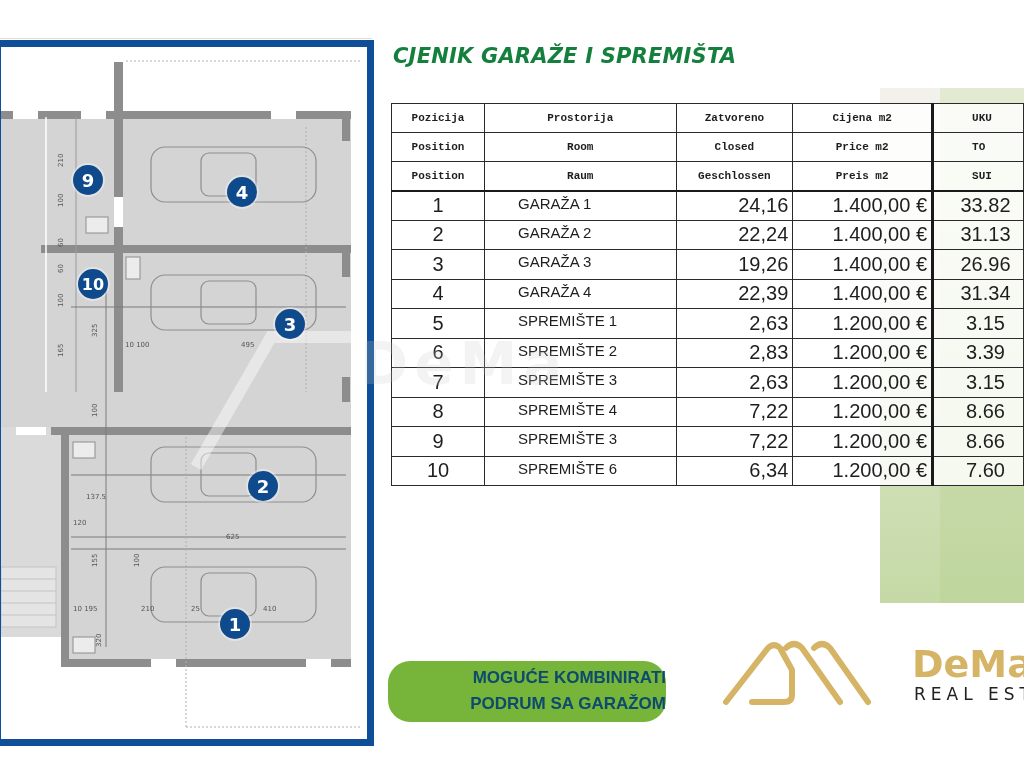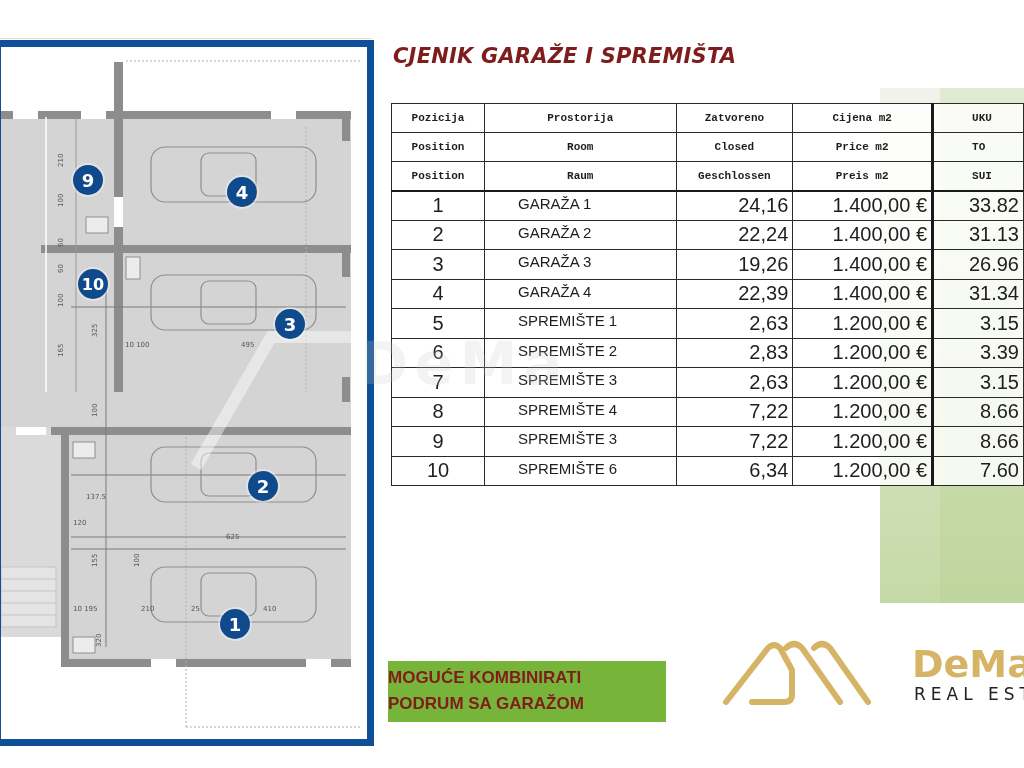--- a/index.html
+++ b/index.html
@@ -17,21 +17,21 @@
       background: #0f4a8c; color: #ffffff; font-weight: bold; font-size: 18px;
       display: flex; align-items: center; justify-content: center;
       font-family: "DejaVu Sans", sans-serif; box-shadow: 0 0 0 2px rgba(255,255,255,0.35);
     }
     .badge.wide { font-size: 16px; }
 
     
     .doc-title {
       position: absolute; left: 393px; top: 44px;
       font-family: "DejaVu Sans", sans-serif; font-weight: bold; font-style: italic;
-      font-size: 21px; letter-spacing: 0.2px; color: #7f1d1d;
+      font-size: 21px; letter-spacing: 0.2px; color: #15803d;
     }
 
     
     .green-blob {
       position: absolute; left: 880px; top: 88px; width: 144px; height: 515px;
       background: linear-gradient(180deg, #f3f1ec 0%, #eef0e4 30%, #d6e3bf 60%, #c5d9a6 100%);
     }
     .green-blob::after {
       content: ""; position: absolute; left: 60px; top: 0; width: 84px; height: 515px;
       background: linear-gradient(180deg, #dfe8cc 0%, #cfe0b2 40%, #bdd49b 100%); opacity: 0.8;
@@ -50,36 +50,37 @@
     .price-table tr.unit td { font-style: italic; font-size: 15px; text-align: center; height: 26px; }
     .price-table tr.data td { font-size: 20px; }
     .price-table tr.first-data td { border-top: 2px solid #1a1a1a; }
     .c-pos { width: 95px; text-align: center; }
     .c-room { width: 195px; }
     .c-area { width: 119px; text-align: right; }
     .c-price { width: 142px; text-align: right; }
     .c-total { width: 92px; text-align: right; border-left: 3px solid #1a1a1a !important; }
     .price-table tr.data td.c-room { font-size: 15px; vertical-align: top; padding-top: 3px; padding-left: 33px; }
     .price-table tr.data td.c-area { padding-right: 4px; }
-    .price-table tr.data td.c-total { text-align: right; padding-left: 18px; margin-top: 8px; }
+    .price-table tr.data td.c-total { text-align: center; padding-left: 18px; margin-top: 8px; }
     .price-table tr.hdr td.c-total { text-align: left; padding-left: 38px; }
 
     
     .watermark {
       position: absolute; left: 360px; top: 330px; font-size: 58px; font-weight: bold;
       color: rgba(200,200,200,0.22); letter-spacing: 6px; pointer-events: none;
       font-family: "DejaVu Sans", sans-serif;
     }
 
     
     .note-box {
       position: absolute; left: 388px; top: 661px; width: 278px; height: 61px;
-      background: #77b43a; color: #7f1d1d; font-weight: bold; font-size: 17px;
-      text-align: left; line-height: 26px; padding-top: 4px;
+      background: #77b43a; color: #0c4a6e; font-weight: bold; font-size: 17px;
+      text-align: right; line-height: 26px; padding-top: 4px;
       font-family: "Liberation Sans", sans-serif;
+      border-radius: 22px;
     }
 
     
     .logo { position: absolute; left: 722px; top: 640px; width: 302px; height: 70px; }
     .logo-mark { position: absolute; left: 0; top: 0; width: 150px; height: 70px; }
     .logo-name {
       position: absolute; left: 190px; top: 2px; font-size: 38px; font-weight: bold;
       color: #d6b466; font-family: "DejaVu Sans", sans-serif; white-space: nowrap;
     }
     .logo-sub {

